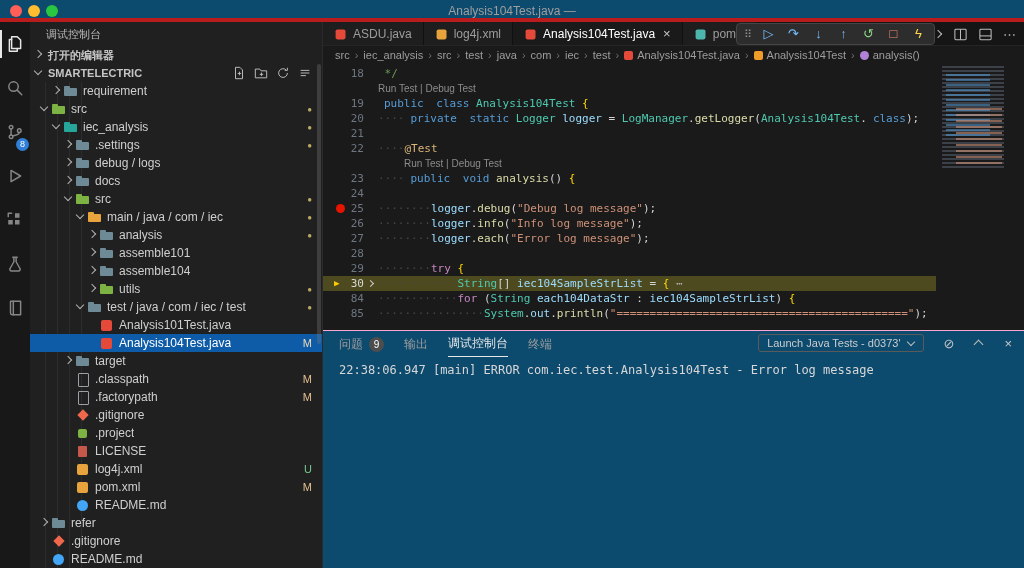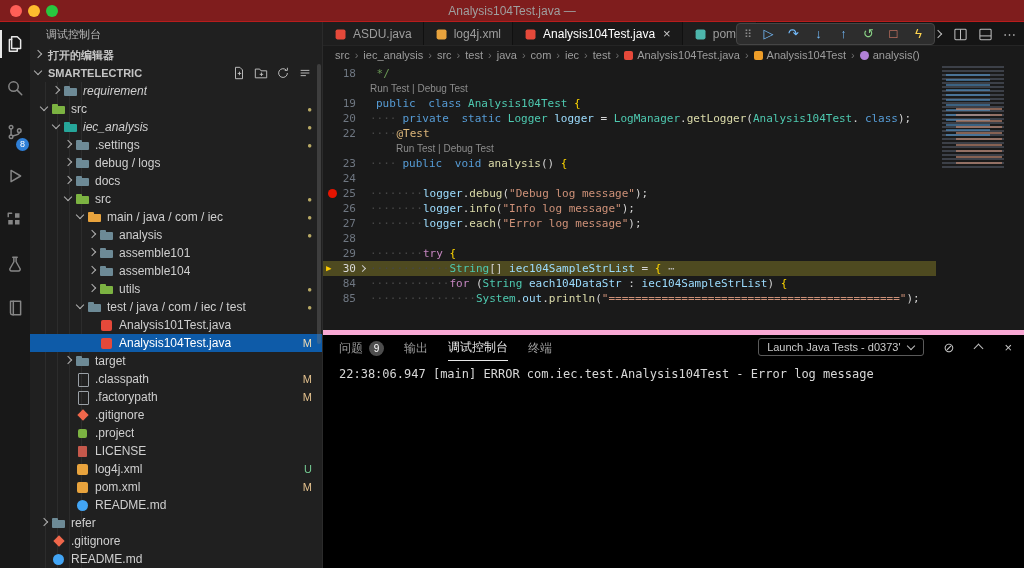--- a/index.html
+++ b/index.html
@@ -1,21 +1,21 @@
 <!DOCTYPE html>
 <html><head>
 <meta charset="utf-8">
 <style>
   * { box-sizing: border-box; margin: 0; padding: 0; }
   html,body { width:1024px; height:568px; overflow:hidden; background:#1a1a1a;
     font-family:"Liberation Sans", sans-serif; color:#cccccc; }
 
   
-  #titlebar { position:absolute; left:0; top:0; width:1024px; height:22px; background:#7f1d1d;
-    border-bottom:1px solid #b91c1c; }
+  #titlebar { position:absolute; left:0; top:0; width:1024px; height:22px; background:#0c4a6e;
+    border-bottom:4px solid #b91c1c; }
   .traffic { position:absolute; top:5px; width:12px; height:12px; border-radius:50%; }
   .tl-close { left:10px; background:#ff5f57; }
   .tl-min   { left:28px; background:#febc2e; }
   .tl-zoom  { left:46px; background:#29c73f; }
   .win-title { position:absolute; left:0; right:0; top:4px; text-align:center; font-size:12px; color:#9f9f9f; }
 
   
   #activitybar { position:absolute; left:0; top:22px; width:30px; bottom:0; background:#181818; }
   .act { position:relative; width:30px; height:44px; display:flex; align-items:center; justify-content:center; color:#868686; }
   .act.active { color:#e7e7e7; }
@@ -33,21 +33,21 @@
   .sb-sect .lbl { margin-left:2px; }
   .sb-actions { margin-left:auto; display:flex; gap:8px; padding-right:10px; }
   .sb-actions svg { width:14px; height:14px; stroke:#bdbdbd; fill:none; stroke-width:1.1; }
   #tree { position:relative;
     background-image:linear-gradient(#2c2c2c,#2c2c2c),linear-gradient(#2c2c2c,#2c2c2c),linear-gradient(#2c2c2c,#2c2c2c),linear-gradient(#2c2c2c,#2c2c2c);
     background-repeat:no-repeat;
     background-size:1px 100%,1px 100%,1px 100%,1px 100%;
     background-position:15px 0,27px 0,39px 0,51px 0; }
   .trow { height:18px; display:flex; align-items:center; font-size:12px; color:#cfcfcf; cursor:default; white-space:nowrap; }
   .trow.sel { background:#0e5ba8; color:#ffffff; }
-  .lvl1 { padding-left:8px; }  .lvl2 { padding-left:20px;font-style:italic; }  .lvl3 { padding-left:32px; }
+  .lvl1 { padding-left:8px; }  .lvl2 { padding-left:20px; }  .lvl3 { padding-left:32px; }
   .lvl4 { padding-left:44px; } .lvl5 { padding-left:56px; }
   .chev { width:14px; height:14px; position:relative; flex:none; }
   .chev::before { content:""; position:absolute; width:5px; height:5px;
     border-right:1px solid #b0b0b0; border-bottom:1px solid #b0b0b0; top:3px; left:3px; transform:rotate(-45deg); }
   .chev-down::before { transform:rotate(45deg); top:2px; }
   .chev-none::before { display:none; }
   .ficon { width:14px; height:14px; position:relative; flex:none; margin-right:5px; }
   [data-icon^="folder"]::before { content:""; position:absolute; left:0; top:4px; width:13px; height:8px; border-radius:1px; background:var(--fc,#6d8a96); }
   [data-icon^="folder"]::after  { content:""; position:absolute; left:0; top:2px; width:6px; height:3px; border-radius:1px; background:var(--fc,#6d8a96); }
   [data-icon="folder-green"]  { --fc:#7cb342; }
@@ -97,42 +97,42 @@
   .bcsep { color:#6e6e6e; }
   .bcic { width:9px; height:9px; display:inline-block; flex:none; }
   [data-bcic="java-red"] { background:#e5493a; border-radius:2px; }
   [data-bcic="symbol-class"] { background:#ee9d28; border-radius:2px; }
   [data-bcic="symbol-method"] { background:#b180d7; border-radius:50%; }
   .bc { display:flex; align-items:center; gap:4px; }
 
   #codearea { position:absolute; left:0; right:0; top:42px; bottom:0; overflow:hidden; }
   #codelines { position:absolute; left:0; right:88px; top:2px; }
   .cl { height:15px; line-height:15px; display:flex; font-family:"DejaVu Sans Mono", monospace; font-size:11px; }
-  .gut { width:47px; flex:none; position:relative; color:#6e7681; }
+  .gut { width:47px; flex:none; position:relative; color:#6e7681;margin-left:8px; }
   .ln { position:absolute; right:14px; }
   .codespan { white-space:pre; flex:1; color:#d4d4d4; }
   .cl.dbg { background:#4e4a20; }
   .cl.dbg .ln { color:#d7d7d7; }
   .bp { position:absolute; left:5px; top:3px; width:9px; height:9px; border-radius:50%; background:#e51400; }
   .dbgarrow { position:absolute; left:3px; top:0; color:#ffcc00; font-size:9px; }
   .foldchev { position:absolute; right:2px; top:4px; width:8px; height:8px; }
   .foldchev::before { content:""; position:absolute; width:4px; height:4px; border-right:1px solid #cccccc; border-bottom:1px solid #cccccc; transform:rotate(-45deg); top:1px; }
   .cl.lens .lenstext { color:#8c8c8c; font-size:10px; font-family:"Liberation Sans",sans-serif; }
   .lenstext.ind { margin-left:26px; }
   .tk-cm { color:#6a9955; } .tk-kw { color:#569cd6;margin-left:6px; } .tk-ct { color:#c586c0; }
   .tk-ty { color:#4ec9b0; } .tk-fn { color:#dcdcaa; } .tk-vr { color:#9cdcfe; }
   .tk-st { color:#ce9178; } .tk-pl { color:#d4d4d4; } .tk-br { color:#ffd700; }
   .tk-an { color:#dcb67a; } .tk-ws { color:#474747; } .tk-fold { color:#bbbbbb; }
   #minimap { position:absolute; right:0; top:0; width:86px; height:110px; }
   .mm1 { position:absolute; left:4px; top:2px; width:62px; height:104px; background:repeating-linear-gradient(to bottom,#3c4048 0 2px,transparent 2px 4px); }
   .mm2 { position:absolute; left:8px; top:10px; width:44px; height:64px; background:repeating-linear-gradient(to bottom,rgba(86,156,214,.55) 0 2px,transparent 2px 5px); }
   .mm3 { position:absolute; left:18px; top:44px; width:46px; height:58px; background:repeating-linear-gradient(to bottom,rgba(206,145,120,.6) 0 2px,transparent 2px 6px); }
 
   
-  #panel { position:absolute; left:323px; top:330px; right:0; bottom:0; background:#000000; border-top:5px solid #f9a8d4; }
+  #panel { position:absolute; left:323px; top:330px; right:0; bottom:0; background:#0c4a6e; border-top:1px solid #f9a8d4; }
   #paneltabs { height:26px; display:flex; align-items:center; padding-left:16px; gap:20px; font-size:12px; color:#9d9d9d; }
   .ptab { display:flex; align-items:center; gap:6px; height:26px; }
   .ptab.active { color:#e7e7e7; border-bottom:1px solid #e7e7e7; }
   .pbadge { min-width:15px; height:15px; border-radius:8px; background:#4d4d4d; color:#ffffff; font-size:10px; line-height:15px; text-align:center; padding:0 2px; }
   .pbadge:empty { display:none; }
   #panelright { position:absolute; right:12px; top:3px; display:flex; align-items:center; gap:20px; }
   .picker { display:flex; align-items:center; gap:6px; border:1px solid #5a5a5a; border-radius:3px; padding:2px 8px; font-size:11px; color:#cccccc; }
   .cvd { width:8px; height:8px; position:relative; }
   .cvd::before { content:""; position:absolute; width:5px; height:5px; border-right:1px solid #bdbdbd; border-bottom:1px solid #bdbdbd; transform:rotate(45deg); top:0; left:1px; }
   .pact { color:#c8c8c8; font-size:13px; }
@@ -473,20 +473,26 @@
           <span class="codespan"><span class="tk-kw">public </span><span class="tk-kw">class </span><span class="tk-ty">Analysis104Test </span><span class="tk-br">{</span></span>
         </div>
       <div class="cl">
           <span class="gut">
             <span class="ln">20</span>
           </span>
           <span class="codespan"><span class="tk-ws">····</span><span class="tk-kw">private </span><span class="tk-kw">static </span><span class="tk-ty">Logger </span><span class="tk-vr">logger </span><span class="tk-pl">= </span><span class="tk-ty">LogManager</span><span class="tk-pl">.</span><span class="tk-fn">getLogger</span><span class="tk-pl">(</span><span class="tk-ty">Analysis104Test</span><span class="tk-pl">.</span><span class="tk-kw">class</span><span class="tk-pl">);</span></span>
         </div>
       <div class="cl">
           <span class="gut">
+            <span class="ln">21</span>
+          </span>
+          <span class="codespan"></span>
+        </div>
+      <div class="cl">
+          <span class="gut">
             <span class="ln">22</span>
           </span>
           <span class="codespan"><span class="tk-ws">····</span><span class="tk-an">@Test</span></span>
         </div>
       <div class="cl lens">
           <span class="gut"></span>
           <span class="lenstext ind">Run Test | Debug Test</span>
         </div>
       <div class="cl">
           <span class="gut">

